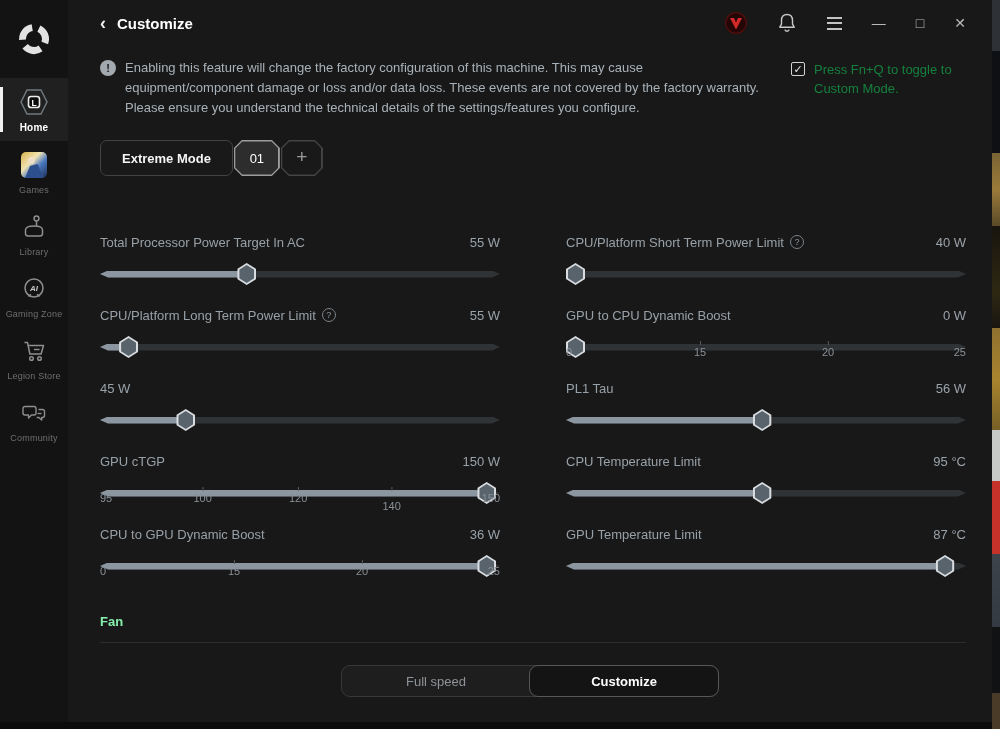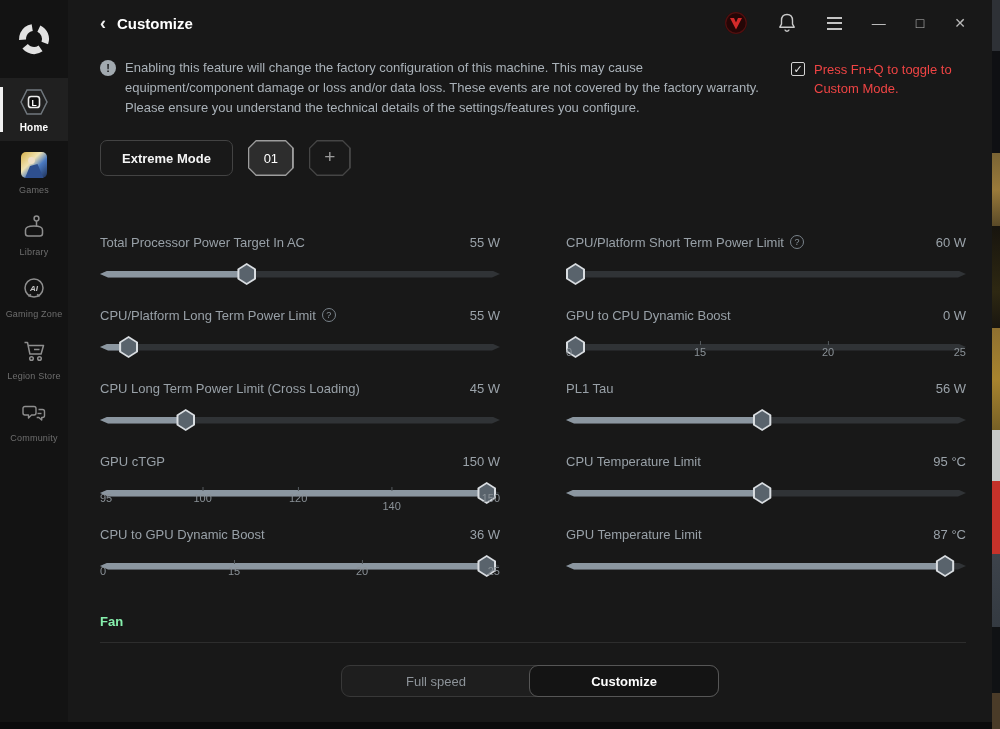--- a/index.html
+++ b/index.html
@@ -44,24 +44,24 @@
   
   .notice-row { display:flex; padding:12px 26px 0 32px; gap:26px; }
   .notice { display:flex; gap:9px; }
   .notice-icon { flex:0 0 16px; width:16px; height:16px; margin-top:2px; border-radius:50%; background:#a2aab0;
     color:#17181a; font-size:11px; font-weight:bold; display:flex; align-items:center; justify-content:center; }
   .notice-text { width:640px; color:#a9b1b8; font-size:13px; line-height:20px; }
   .fnq { display:flex; gap:9px; padding-top:2px; }
   .checkbox { flex:0 0 14px; width:14px; height:14px; margin-top:2px; border:1.4px solid #d3d3d3; border-radius:2px;
     display:flex; align-items:center; justify-content:center; cursor:pointer; background:transparent; }
   .checkbox .check { color:#e9e9e9; font-size:11px; line-height:1; transform:translateY(-.5px); }
-  .fnq-label { width:182px; color:#ef4444; font-size:13px; line-height:19px; }
-
-  
-  .mode-row { display:flex; align-items:center; gap:15px; padding:22px 0 0 32px;text-align:right; }
+  .fnq-label { width:182px; color:#15803d; font-size:13px; line-height:19px; }
+
+  
+  .mode-row { display:flex; align-items:center; gap:1px; padding:22px 0 0 32px;text-align:right; }
   .btn-extreme { height:36px; padding:0 21px; display:flex; align-items:center; background:#191919;
     border:1px solid #434343; border-radius:7px; color:#f4f4f4; font-size:13px; font-weight:bold; cursor:pointer; }
   .oct { position:relative; height:36px; cursor:pointer;
     clip-path:polygon(8px 0, calc(100% - 8px) 0, 100% 8px, 100% calc(100% - 8px),
       calc(100% - 8px) 100%, 8px 100%, 0 calc(100% - 8px), 0 8px); }
   .oct-inner { position:absolute; inset:1.4px; display:flex; align-items:center; justify-content:center;
     clip-path:polygon(7px 0, calc(100% - 7px) 0, 100% 7px, 100% calc(100% - 7px),
       calc(100% - 7px) 100%, 7px 100%, 0 calc(100% - 7px), 0 7px); }
   .btn-profile { width:46px; background:#9d9d9d; }
   .btn-profile .oct-inner { background:#2d2d2d; color:#ffffff; font-size:13px; font-weight:normal; }
@@ -254,21 +254,21 @@
                 <div class="thumb-in"></div>
               </div>
             </div>
           </div>
           <div class="cell">
             <div class="srow-top">
               <span class="slabel">
                 <span>CPU/Platform Short Term Power Limit</span>
                 <span class="helpq">?</span>
               </span>
-              <span class="svalue">60 W</span>
+              <span class="svalue">40 W</span>
             </div>
             <div class="track-wrap">
               <div class="track">
                 <div class="fill" style="width: 0%;"></div>
               </div>
               <div class="thumb" style="left: 0%; transform: translateX(0%);">
                 <div class="thumb-in"></div>
               </div>
             </div>
           </div>
@@ -318,23 +318,20 @@
                 <span>20</span>
               </span>
               <span class="tick" style="left: 100%; transform: translateX(-100%);">
                 <i class="hidden"></i>
                 <span>25</span>
               </span>
             </div>
           </div>
           <div class="cell">
             <div class="srow-top">
-              <span class="slabel">
-                <span>CPU Long Term Power Limit (Cross Loading)</span>
-              </span>
               <span class="svalue">45 W</span>
             </div>
             <div class="track-wrap">
               <div class="track">
                 <div class="fill" style="width: 20%;"></div>
               </div>
               <div class="thumb" style="left: 20%; transform: translateX(-20%);">
                 <div class="thumb-in"></div>
               </div>
             </div>

